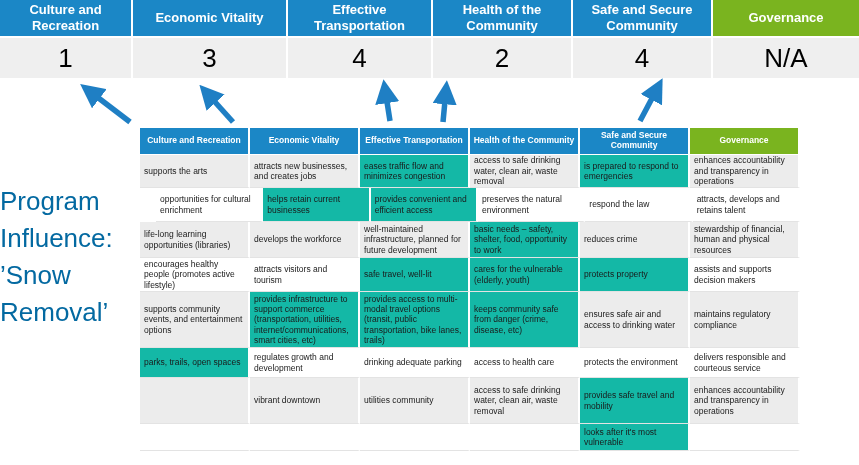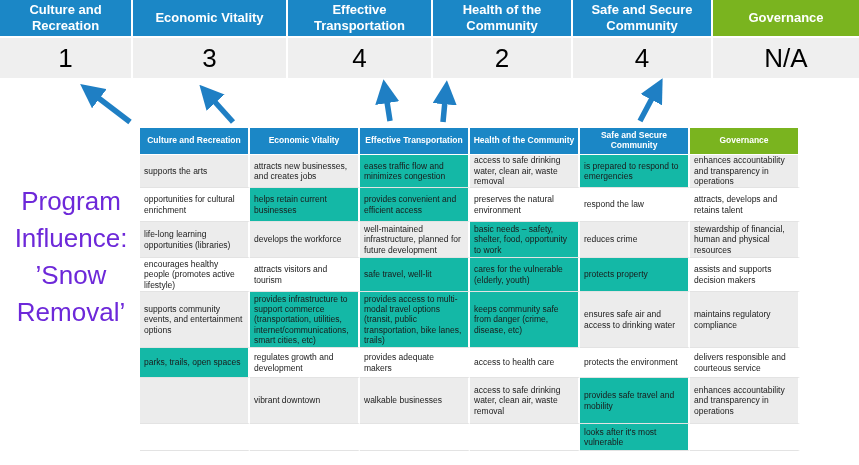--- a/index.html
+++ b/index.html
@@ -17,39 +17,39 @@
   .bh.green{background:#7ab41f;}
   .bs{display:flex;align-items:center;justify-content:center;background:#efefef;
       font-size:26px;color:#000;box-sizing:border-box;}
   .w0{width:131px;} .w1{width:153px;} .w2{width:143px;}
   .w3{width:138px;} .w4{width:138px;} .w5{width:146px;}
 
   
   .arrows{position:absolute;left:0;top:78px;width:859px;height:50px;}
 
   
-  .program-label{position:absolute;left:0;top:183px;width:142px;text-align:center;
-      font-size:26px;line-height:1.42;color:#6d28d9;white-space:pre-line;}
+  .program-label{position:absolute;left:0;top:183px;width:142px;
+      font-size:26px;line-height:1.42;color:#0369a1;white-space:pre-line;}
 
   
   .matrix{position:absolute;left:140px;top:128px;width:660px;}
   .mhead{display:flex;height:27px;}
   .mh{width:110px;box-sizing:border-box;border-right:2px solid #fff;border-bottom:1px solid #fff;
       background:#1b87c6;color:#fff;font-weight:bold;font-size:8.5px;line-height:1.15;
       display:flex;align-items:center;justify-content:center;text-align:center;padding:1px 2px;}
   .mh.green{background:#7ab41f;}
   .mrow{display:flex;}
   .mrow:nth-child(odd) .mcell{background:#ececec;}
   .mrow:nth-child(even) .mcell{background:#ffffff;}
   .mcell{width:110px;box-sizing:border-box;border-right:2px solid #fff;border-bottom:1px solid #e3e3e3;
       font-size:8.5px;line-height:1.22;display:flex;align-items:center;text-align:left;
       padding:2px 4px;overflow:hidden;}
   .mrow .mcell.hl{background:#14b8a6;}
   .mrow:nth-child(1){height:33px;}
-  .mrow:nth-child(2){height:34px;}
+  .mrow:nth-child(2){height:34px;margin-left:16px;}
   .mrow:nth-child(3){height:36px;}
   .mrow:nth-child(4){height:34px;}
   .mrow:nth-child(5){height:56px;}
   .mrow:nth-child(6){height:30px;}
   .mrow:nth-child(7){height:46px;}
   .mrow:nth-child(8){height:27px;}
 </style>
 </head>
 <body>
 
@@ -137,29 +137,29 @@
           <div class="mcell">supports community events, and entertainment options</div>
           <div class="mcell hl">provides infrastructure to support commerce (transportation, utilities, internet/communications, smart cities, etc)</div>
           <div class="mcell hl">provides access to multi-modal travel options (transit, public transportation, bike lanes, trails)</div>
           <div class="mcell hl">keeps community safe from danger (crime, disease, etc)</div>
           <div class="mcell">ensures safe air and access to drinking water</div>
           <div class="mcell">maintains regulatory compliance</div>
         </div>
         <div class="mrow">
           <div class="mcell hl">parks, trails, open spaces</div>
           <div class="mcell">regulates growth and development</div>
-          <div class="mcell">provides adequate makers</div>
+          <div class="mcell">drinking adequate parking</div>
           <div class="mcell">access to health care</div>
           <div class="mcell">protects the environment</div>
           <div class="mcell">delivers responsible and courteous service</div>
         </div>
         <div class="mrow">
           <div class="mcell"></div>
           <div class="mcell">vibrant downtown</div>
-          <div class="mcell">walkable businesses</div>
+          <div class="mcell">utilities community</div>
           <div class="mcell">access to safe drinking water, clean air, waste removal</div>
           <div class="mcell hl">provides safe travel and mobility</div>
           <div class="mcell">enhances accountability and transparency in operations</div>
         </div>
         <div class="mrow">
           <div class="mcell"></div>
           <div class="mcell"></div>
           <div class="mcell"></div>
           <div class="mcell"></div>
           <div class="mcell hl">looks after it's most vulnerable</div>

